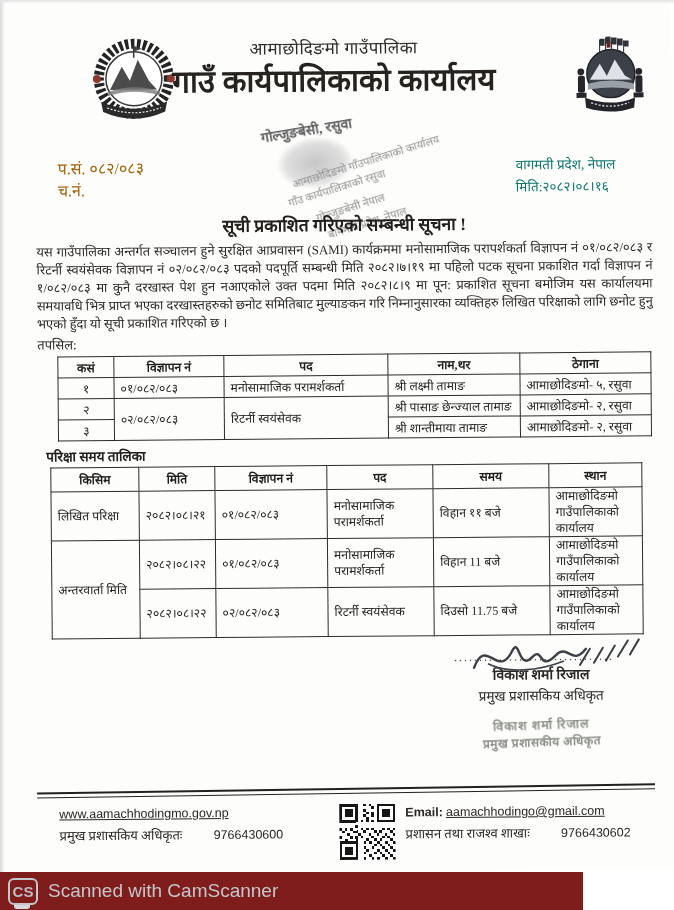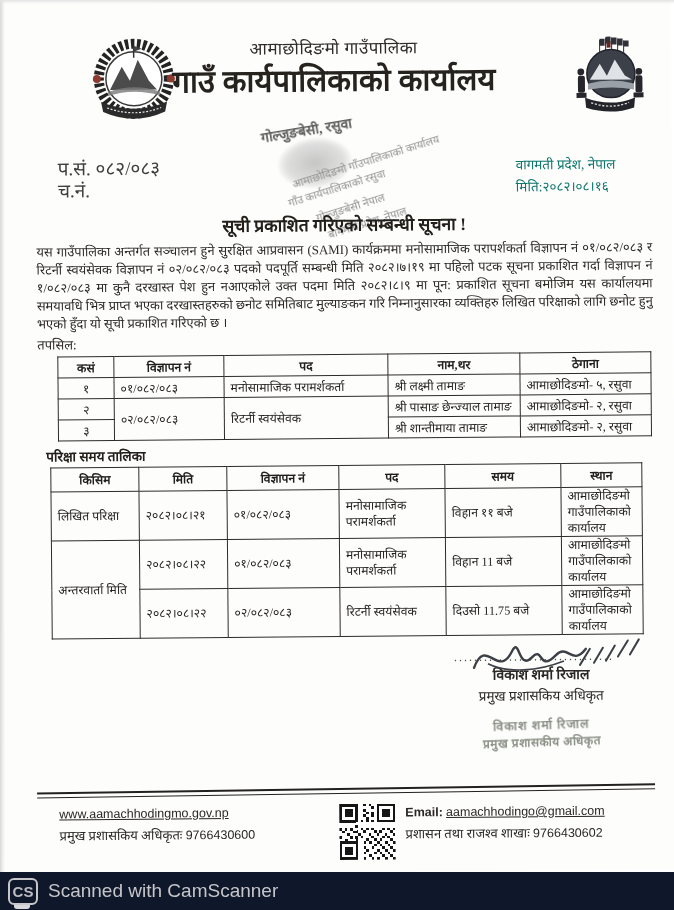--- a/index.html
+++ b/index.html
@@ -26,21 +26,21 @@
     filter:blur(.3px); }
   .round-stamp .blob { width:74px; height:50px; margin:2px 0 0 14px; border-radius:50%;
     background:radial-gradient(ellipse at center,#9a9a9a 0%, #c7c7c7 55%, rgba(255,255,255,0) 75%);
     opacity:.55; filter:blur(1px); }
   .round-stamp .arc { font-size:11px; color:#8f8f8f; transform:rotate(-11deg);
     transform-origin:left center; filter:blur(.35px); white-space:nowrap; }
   .round-stamp .a1 { margin:-14px 0 0 26px; }
   .round-stamp .a2 { margin:3px 0 0 20px; }
   .round-stamp .a3 { margin:3px 0 0 46px; }
   .round-stamp .a4 { margin:3px 0 0 56px; }
-  .ref-block { position:absolute; left:60px; top:156px; font-size:19px; color:#404040; line-height:22px; }
+  .ref-block { position:absolute; left:60px; top:156px; font-size:16px; color:#a16207; line-height:22px; }
   .addr-block { position:absolute; left:518px; top:156px; font-size:13.5px; color:#0f766e; line-height:22px; }
 
   
   .doc-flow { position:absolute; left:38px; top:212px; width:616px; }
   .notice-title { text-align:center; font-size:17.5px; font-weight:bold; color:#23201c; margin-bottom:5px; }
   .notice-body { font-size:12.9px; line-height:18px; text-align:justify; color:#2d2a26; }
   .tapasil { font-size:13px; margin-top:2px; color:#2d2a26; }
 
   table { border-collapse:collapse; background:#fdfdfc; }
   th,td { border:1.6px solid #2e2c29; font-size:12.2px; padding:0 6px; color:#211f1c;
@@ -50,21 +50,21 @@
   .t-sel td, .t-sel th { height:21px; }
   .t-sel .c-sn { width:56px; text-align:center; }
   .t-sel .c-ad { width:110px; }
   .t-sel .c-po { width:164px; }
   .t-sel .c-na { width:132px; }
   .exam-caption { font-size:13.5px; font-weight:bold; margin:6px 0 2px 8px; color:#23201c; }
   .t-exam { margin-left:12px; width:592px; }
   .t-exam th { height:24px;border-radius:9px; }
   .t-exam td { height:44px; line-height:16px; }
   .t-exam .c-kind { width:88px; }
-  .t-exam .c-date { width:88px; }
+  .t-exam .c-date { width:76px; }
   .t-exam .c-ad { width:112px; }
   .t-exam .c-po { width:106px; }
   .t-exam .c-time { width:116px; }
 
   
   .sig-block { margin-top:14px; margin-left:388px; width:226px; position:relative; }
   .sig-scribble { position:absolute; left:40px; top:-22px; }
   .sig-dots { font-size:12px; letter-spacing:2px; color:#4a4a4a; margin-left:26px; }
   .sig-name { font-size:14px; font-weight:bold; text-align:center; color:#2a2724; }
   .sig-desg { font-size:13.5px; text-align:center; color:#2a2724; margin-top:3px; }
@@ -77,24 +77,24 @@
   .footer { position:absolute; left:0; top:788px; width:674px; }
   .footer-rule { margin:0 22px 0 34px; height:6px;
     border-top:2.5px solid #23211e; border-bottom:1.2px solid #23211e; transform:rotate(-0.35deg); }
   .footer-cols { position:relative; margin-top:8px; font-size:13px; }
   .f-left { position:absolute; left:56px; top:0; line-height:21px; color:#2a2724; }
   .f-site { text-decoration:underline; font-family:"Liberation Sans",sans-serif; font-size:12.5px; }
   .f-qr { position:absolute; left:336px; top:2px; width:56px; height:56px; }
   .f-right { position:absolute; left:402px; top:0; line-height:21px; color:#2a2724; }
   .f-email-label { font-family:"Liberation Sans",sans-serif; font-weight:bold; font-size:12.5px;text-align:center; }
   .f-email { text-decoration:underline; font-family:"Liberation Sans",sans-serif; font-size:12.5px; }
-  .f-num { font-family:"Liberation Sans",sans-serif; font-size:12.5px; }
-
-  
-  .cs-bar { position:absolute; left:0; bottom:0; width:674px; height:38px; background:#0f172a;
+  .f-num { font-family:"Liberation Sans",sans-serif; font-size:12.5px;margin-left:28px; }
+
+  
+  .cs-bar { position:absolute; left:0; bottom:0; width:583px; height:38px; background:#7f1d1d;
     display:flex; align-items:center; z-index:6; }
   .cs-badge { width:30px; height:27px; margin-left:8px; border:2.5px solid #c6c6cb; border-radius:6px;
     color:#bcbcc2; font-family:"Liberation Sans",sans-serif; font-weight:bold; font-size:15px;
     display:flex; align-items:center; justify-content:center; position:relative; }
   .cs-badge::after { content:""; position:absolute; left:4px; bottom:-6px; width:16px; height:4px;
     background:#d9d9dd; border-radius:0 0 3px 3px; }
   .cs-text { margin-left:10px; color:#c6c6ca; font-family:"Liberation Sans",sans-serif; font-size:19px; }
 </style>
 </head>
 <body>

